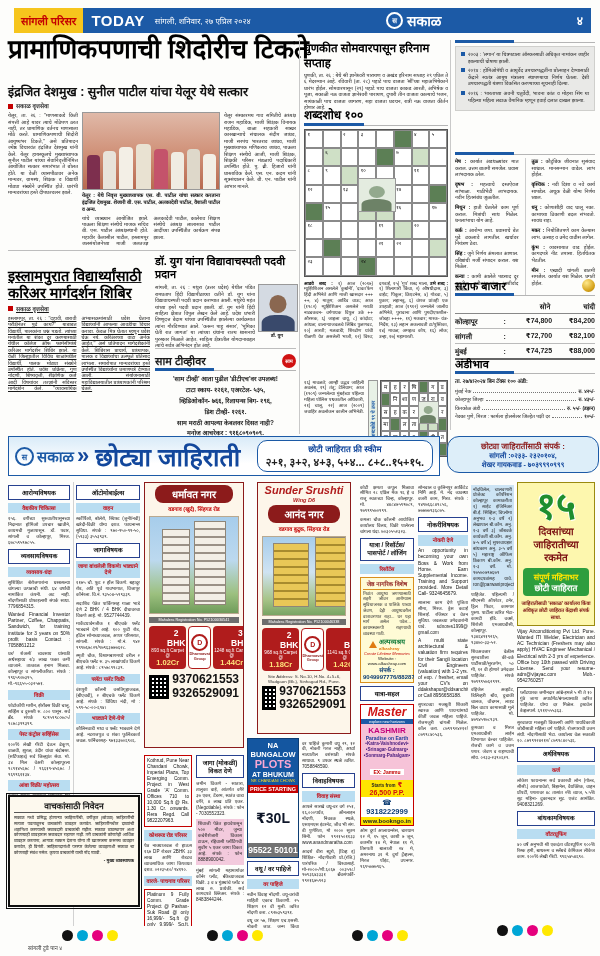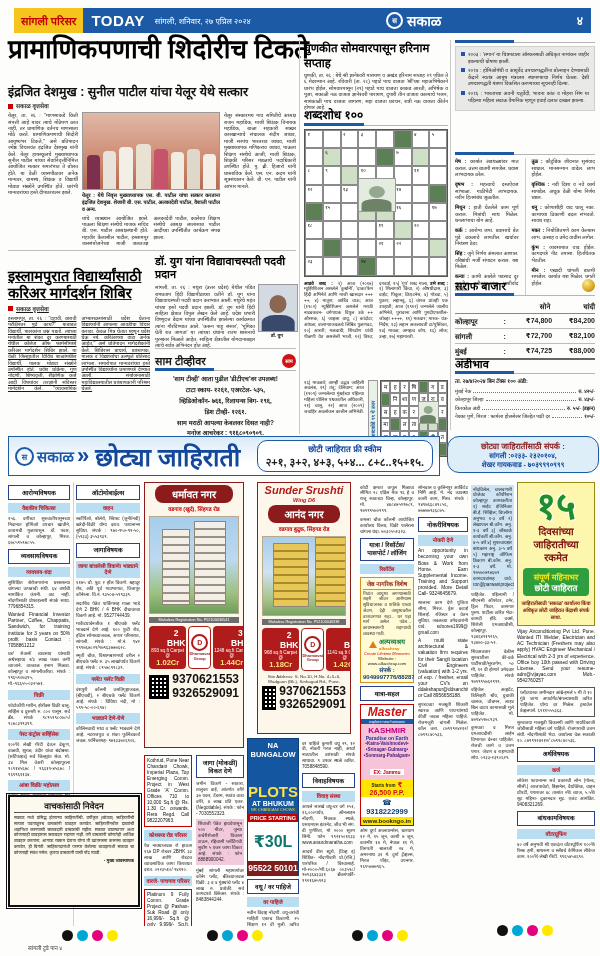--- a/index.html
+++ b/index.html
@@ -90,26 +90,26 @@
   .bhk .b3{font-size:7.5px;font-weight:bold;color:#ffe27a;}
   .dg-logo{width:30px;display:flex;flex-direction:column;align-items:center;justify-content:center;border:1px solid #b01c1c;border-radius:4px;background:#fff;}
   .dg-ring{width:13px;height:13px;border:2px solid #b01c1c;border-radius:50%;display:flex;align-items:center;justify-content:center;color:#b01c1c;font-size:7px;font-weight:bold;}
   .dg-name{font-size:4px;color:#8c1b1b;font-weight:bold;text-align:center;line-height:1.1;margin-top:1px;}
   .qr{width:22px;height:22px;border:1px solid #000;background-image:repeating-linear-gradient(0deg,#000 0 2px,transparent 2px 4px),repeating-linear-gradient(90deg,#000 0 2px,#fff 2px 4px);}
   .ad-phones{font-size:12px;font-weight:bold;color:#111;line-height:1.15;}
   .ad-site{font-size:4.4px;color:#333;text-align:center;margin:1px 3px;}
   
   .na-ad{background:#1456a0;border:1px solid #0d3d74;color:#fff;text-align:center;padding:2px 0 0 0;margin:0 0 3px 0;}
   .na1{font-size:7.5px;font-weight:bold;}
-  .na2{font-size:15px;font-weight:bold;color:#fde047;line-height:1;margin-top:25px;}
+  .na2{font-size:11px;font-weight:bold;color:#f9a8d4;line-height:1;}
   .na3{font-size:7px;font-weight:bold;margin-top:1px;}
   .na4{font-size:4px;color:#ffd824;}
   .na5{background:#c40000;font-size:5.5px;font-weight:bold;margin-top:2px;padding:1px 0;}
-  .na6{background:#fff;color:#0f766e;font-size:16px;font-weight:bold;padding:10px 0;}
-  .na7{background:#7f1d1d;color:#fff;font-size:8.5px;font-weight:bold;padding:2px 0;}
+  .na6{background:#fff;color:#0f172a;font-size:14px;font-weight:bold;padding:17px 0;}
+  .na7{background:#737373;color:#fff;font-size:8.5px;font-weight:bold;padding:2px 0;}
   
   .master-ad{border:1.3px solid #c40000;background:#fff;text-align:center;margin:2px 0;}
   .m-name{color:#d01212;font-size:12px;font-weight:bold;font-style:italic;line-height:1.05;padding-top:1px;}
   .m-tag{background:#1c5aa6;color:#fff;font-size:3.8px;padding:0.5px 0;}
   .m-pink{background:#f6c3d8;padding:2px 1px;}
   .m-k{color:#c4007c;font-weight:bold;font-size:8px;}
   .m-p{color:#1c3f9c;font-size:5px;font-weight:bold;}
   .m-li{color:#44187c;font-size:4.6px;font-weight:bold;line-height:1.35;}
   .m-ex{color:#c40000;font-size:5px;font-weight:bold;background:#fff;display:inline-block;padding:0 3px;margin-top:1px;}
   .m-price{background:#ffe500;color:#d01212;font-weight:bold;font-size:7px;padding:1px 0;}

